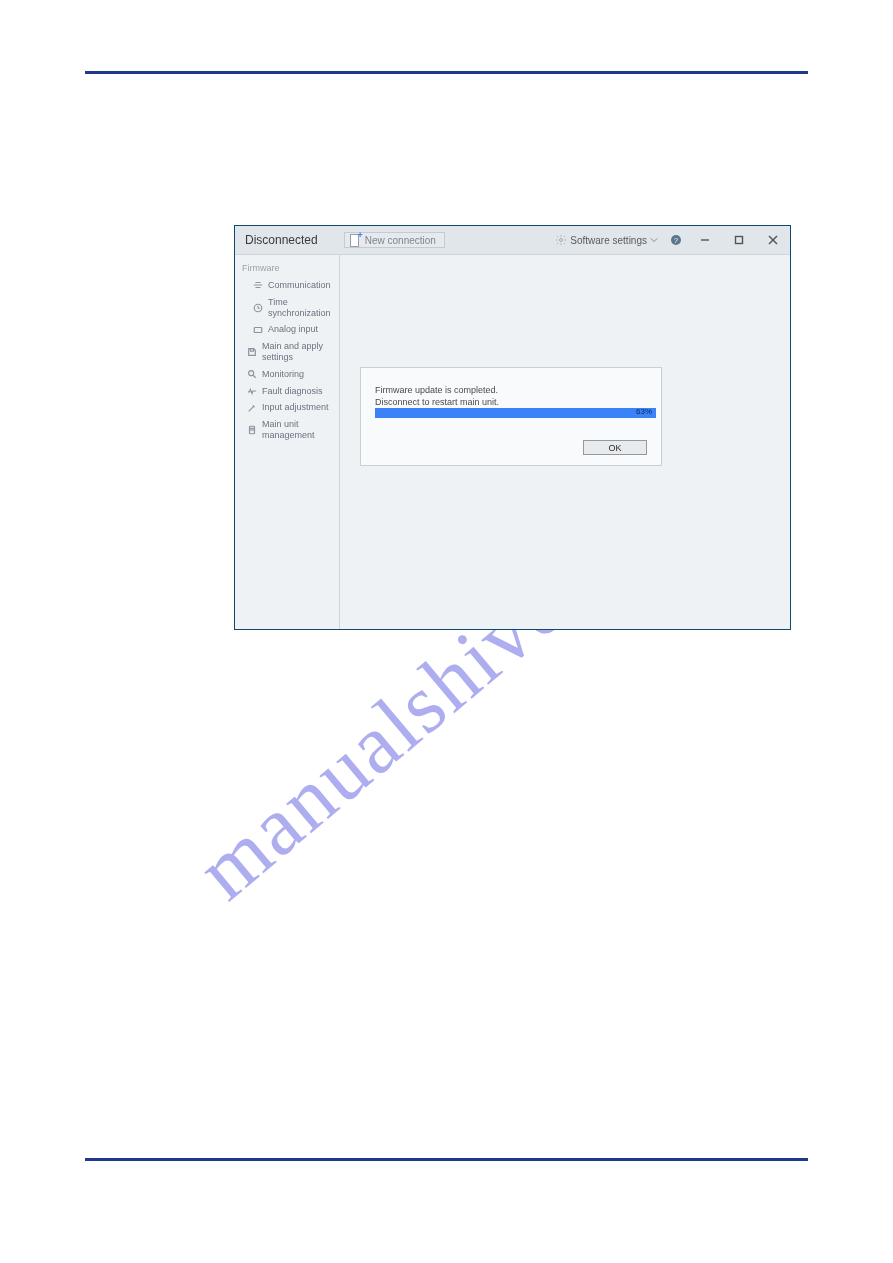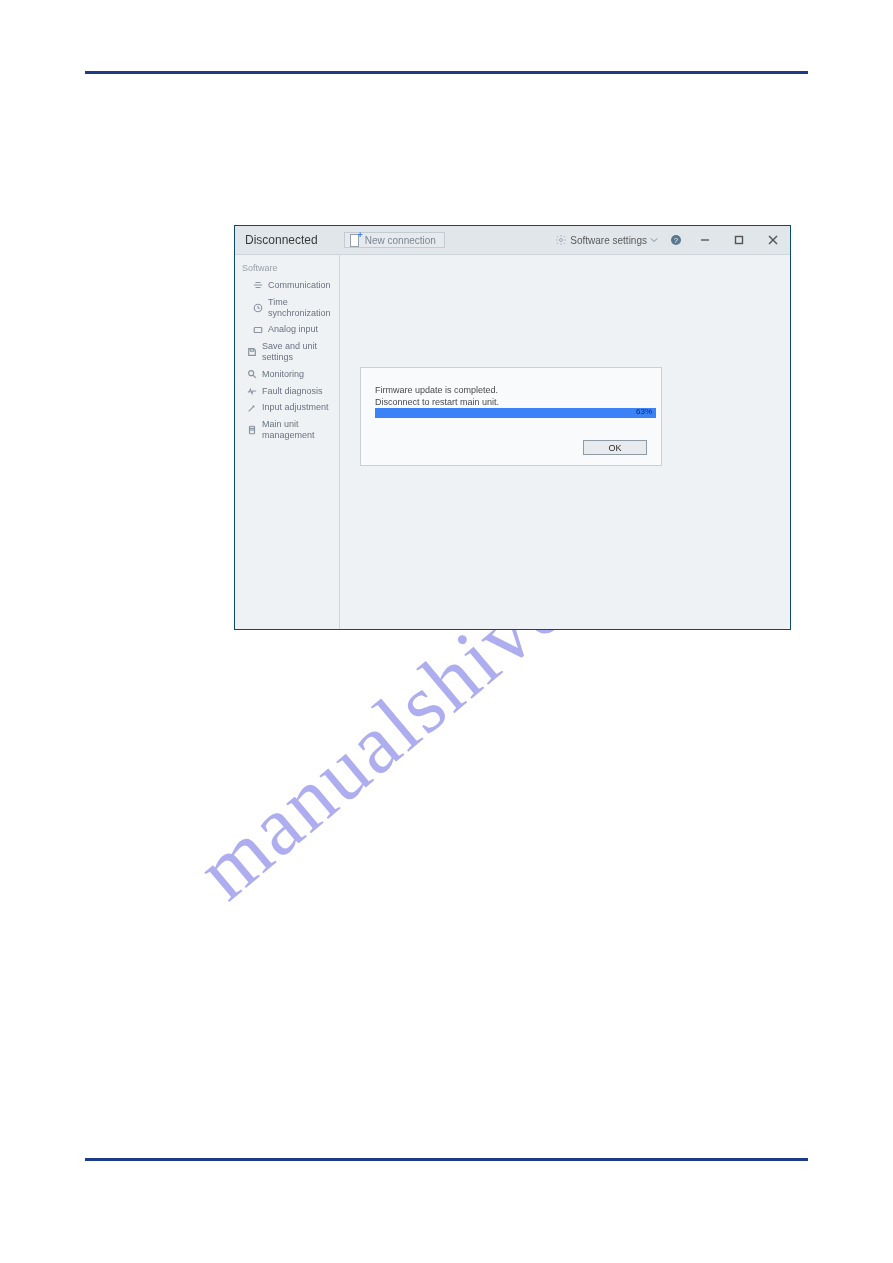--- a/index.html
+++ b/index.html
@@ -254,21 +254,21 @@
               <line x1="1" y1="1" x2="9" y2="9"></line>
               <line x1="9" y1="1" x2="1" y2="9"></line>
             </svg>
         </div>
       </div>
     </div>
 
     <div class="app-body">
 
       <div class="sidebar">
-        <div class="side-header">Software</div>
+        <div class="side-header">Firmware</div>
 
         <div class="side-item sub">
           <span class="side-icon">
             <svg viewBox="0 0 12 12">
                 <path d="M1 6h10M3 3h6M3 9h6"></path>
               </svg>
           </span>
           <span>Communication</span>
         </div>
 
@@ -291,21 +291,21 @@
           <span>Analog input</span>
         </div>
 
         <div class="side-item top">
           <span class="side-icon">
             <svg viewBox="0 0 12 12">
                 <path d="M2 2h6l2 2v6H2z"></path>
                 <rect x="4" y="2" width="4" height="3"></rect>
               </svg>
           </span>
-          <span>Save and unit settings</span>
+          <span>Main and apply settings</span>
         </div>
 
         <div class="side-item top">
           <span class="side-icon">
             <svg viewBox="0 0 12 12">
                 <circle cx="5" cy="5" r="3"></circle>
                 <path d="M7.5 7.5l3 3"></path>
               </svg>
           </span>
           <span>Monitoring</span>

